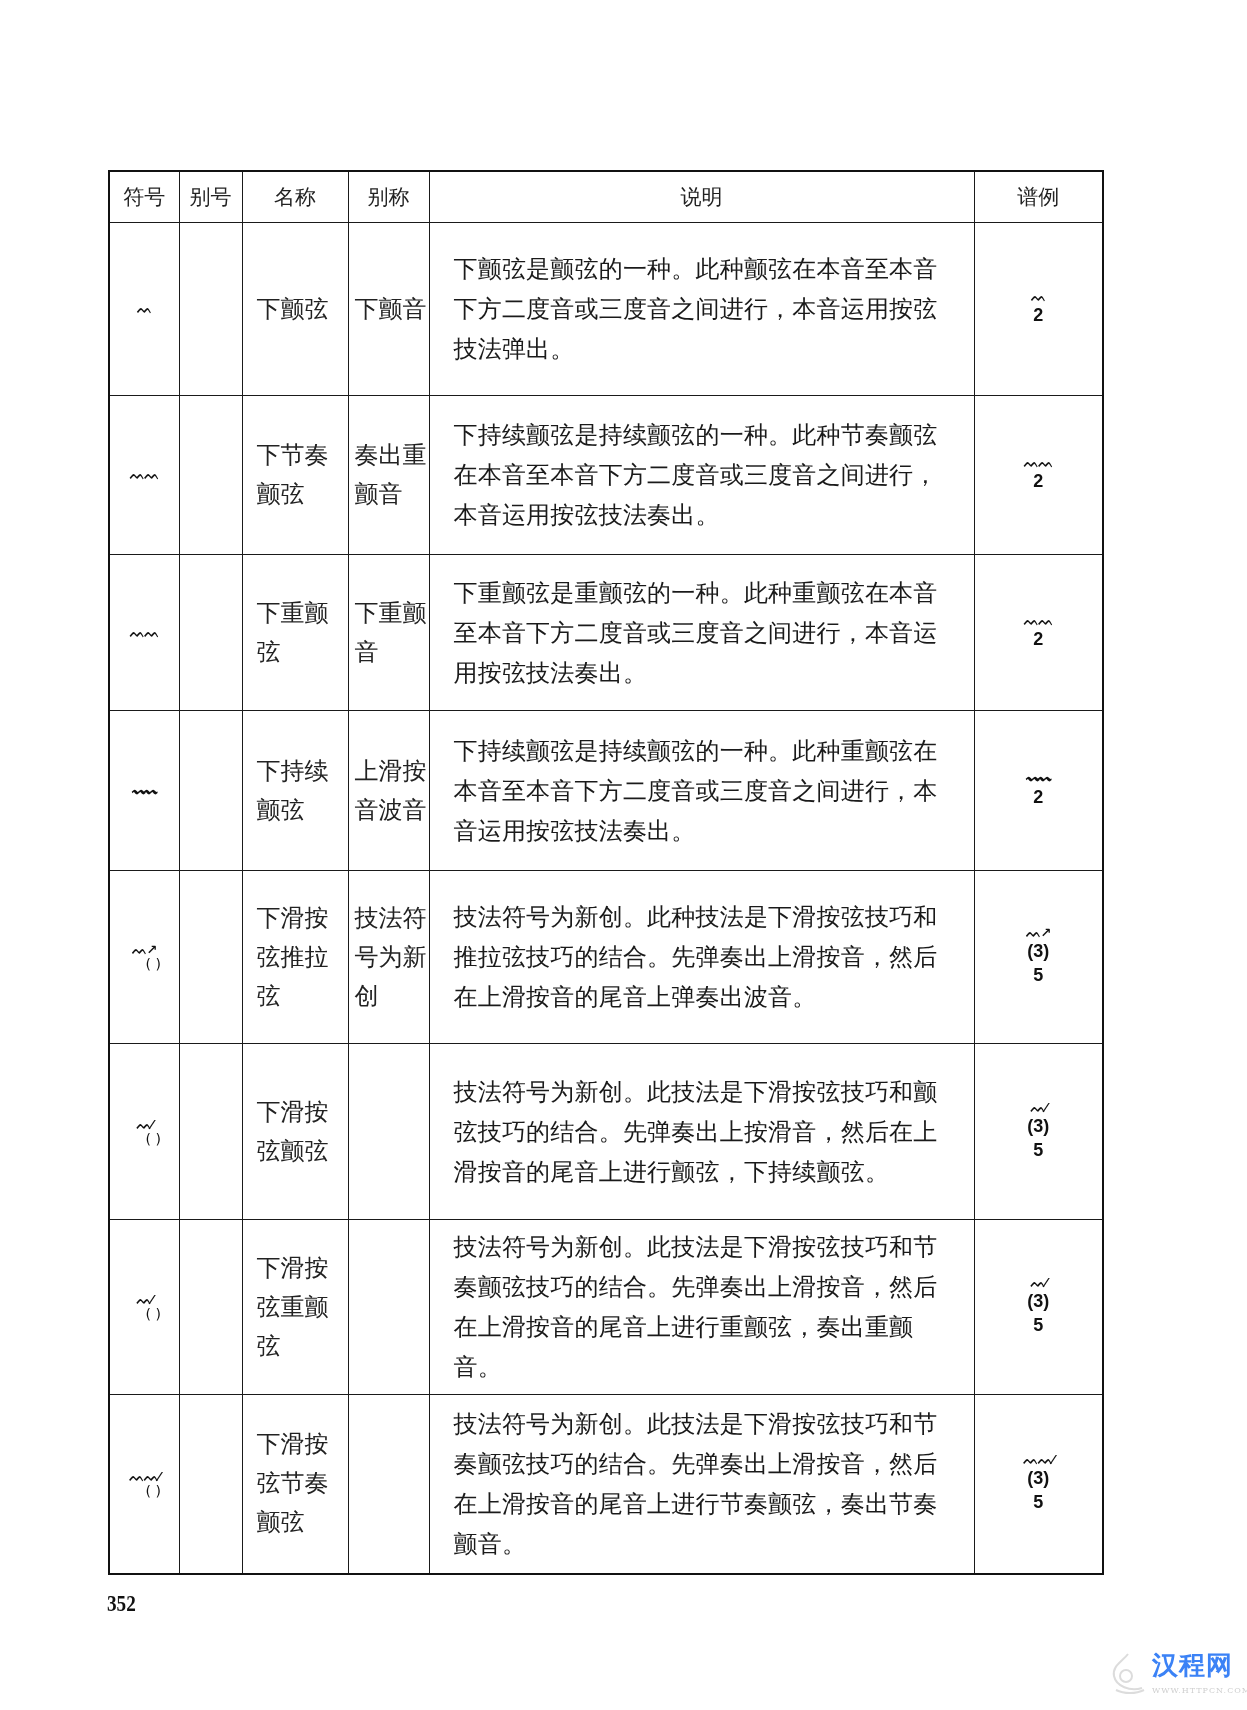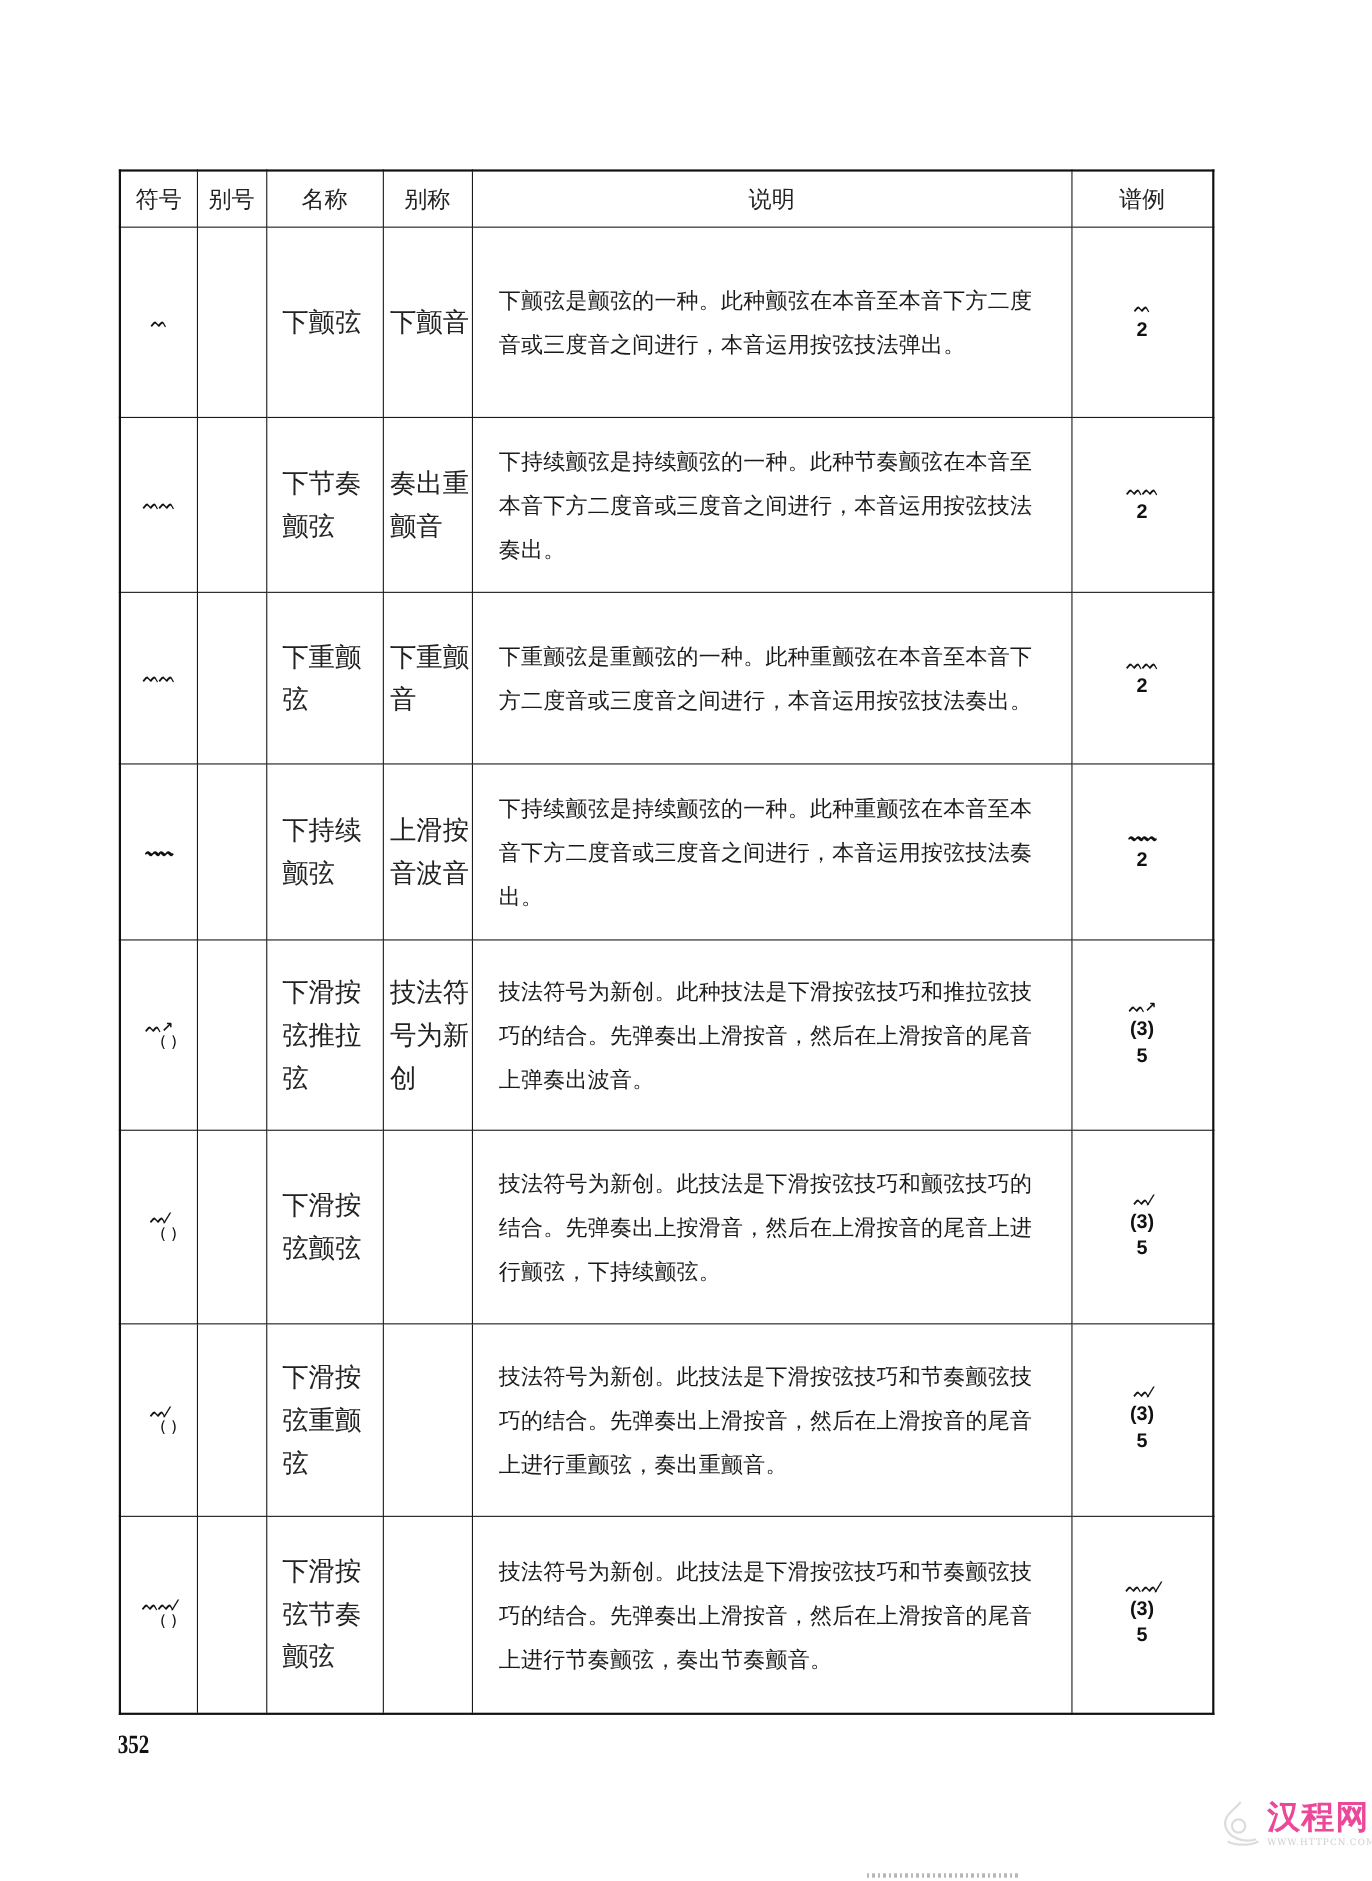--- a/index.html
+++ b/index.html
@@ -1,45 +1,45 @@
 <!DOCTYPE html>
 <html><head>
 <meta charset="utf-8">
 <style>
   html, body { margin:0; padding:0; }
   body {
     width:1247px; height:1710px; background:#ffffff; position:relative; overflow:hidden;
     font-family:"DejaVu Serif","Liberation Serif",serif; color:#111;
   }
-  .page { position:absolute; left:0; top:0; width:1247px; height:1238px;text-decoration:underline; }
+  .page { position:absolute; left:0; top:16px; width:1247px; height:1238px;text-decoration:underline; }
   table.tech {
     position:absolute; left:108px; top:154px; width:994px;
     border-collapse:collapse; table-layout:fixed;
   }
   table.tech td, table.tech th {
     border:1.5px solid #1a1a1a; padding:0; vertical-align:middle;
   }
   table.tech { border:2px solid #111; }
   th { font-weight:normal; font-size:21px; height:50px; text-align:center; color:#222; }
   td.sym { text-align:center; font-size:13px; }
   td.name, td.alias { font-size:24px; line-height:39px; padding-left:14px !important; color:#222; }
   td.alias { padding-left:6px !important; }
-  td.desc { font-size:20px; line-height:40px; padding:0 18px 0 24px !important; color:#1a1a1a; letter-spacing:0.2px; }
+  td.desc { font-size:24px; line-height:40px; padding:0 18px 0 24px !important; color:#1a1a1a; letter-spacing:0.2px; }
   td.example { text-align:center; }
   .ex-glyph { font-family:"DejaVu Sans",sans-serif; font-size:13px; font-weight:bold; letter-spacing:-1px; line-height:12px; display:block; }
   .ex-line { font-family:"Liberation Sans",sans-serif; font-weight:bold; font-size:18px; line-height:24px; display:block; }
   .sym-glyph { font-family:"DejaVu Sans",sans-serif; font-weight:bold; letter-spacing:-1px; display:inline-block; }
   .sym-paren { font-family:"DejaVu Sans",sans-serif; font-size:14px; display:block; margin-left:18px; margin-top:-2px; }
   .page-number {
     position:absolute; left:107px; top:1574px; font-family:"Liberation Serif",serif;
     font-weight:bold; font-size:24px; transform:scaleX(0.8); transform-origin:left;
     color:#111;
   }
   .watermark { position:absolute; left:1108px; top:1632px; width:140px; height:60px; color:#e2e2e2; }
-  .wm-title { position:absolute; left:44px; top:0; font-family:"DejaVu Sans",sans-serif; font-size:30px; font-weight:bold; color:#ec4899; letter-spacing:1px; }
+  .wm-title { position:absolute; left:44px; top:0; font-family:"DejaVu Sans",sans-serif; font-size:26px; font-weight:bold; color:#3b82f6; letter-spacing:1px; }
   .wm-url { position:absolute; left:44px; top:38px; font-family:"DejaVu Serif",serif; font-size:8px; color:#cfcfcf; letter-spacing:1px; }
   .wm-logo { position:absolute; left:0; top:4px; width:40px; height:44px; }
   .footer-scan { position:absolute; left:788px; top:1703px; width:140px; height:4px; background:repeating-linear-gradient(90deg,#888 0 2px,transparent 2px 5px); opacity:0.6; }
 </style>
 </head>
 <body>
 
 <div class="page">
 
   <table class="tech">

